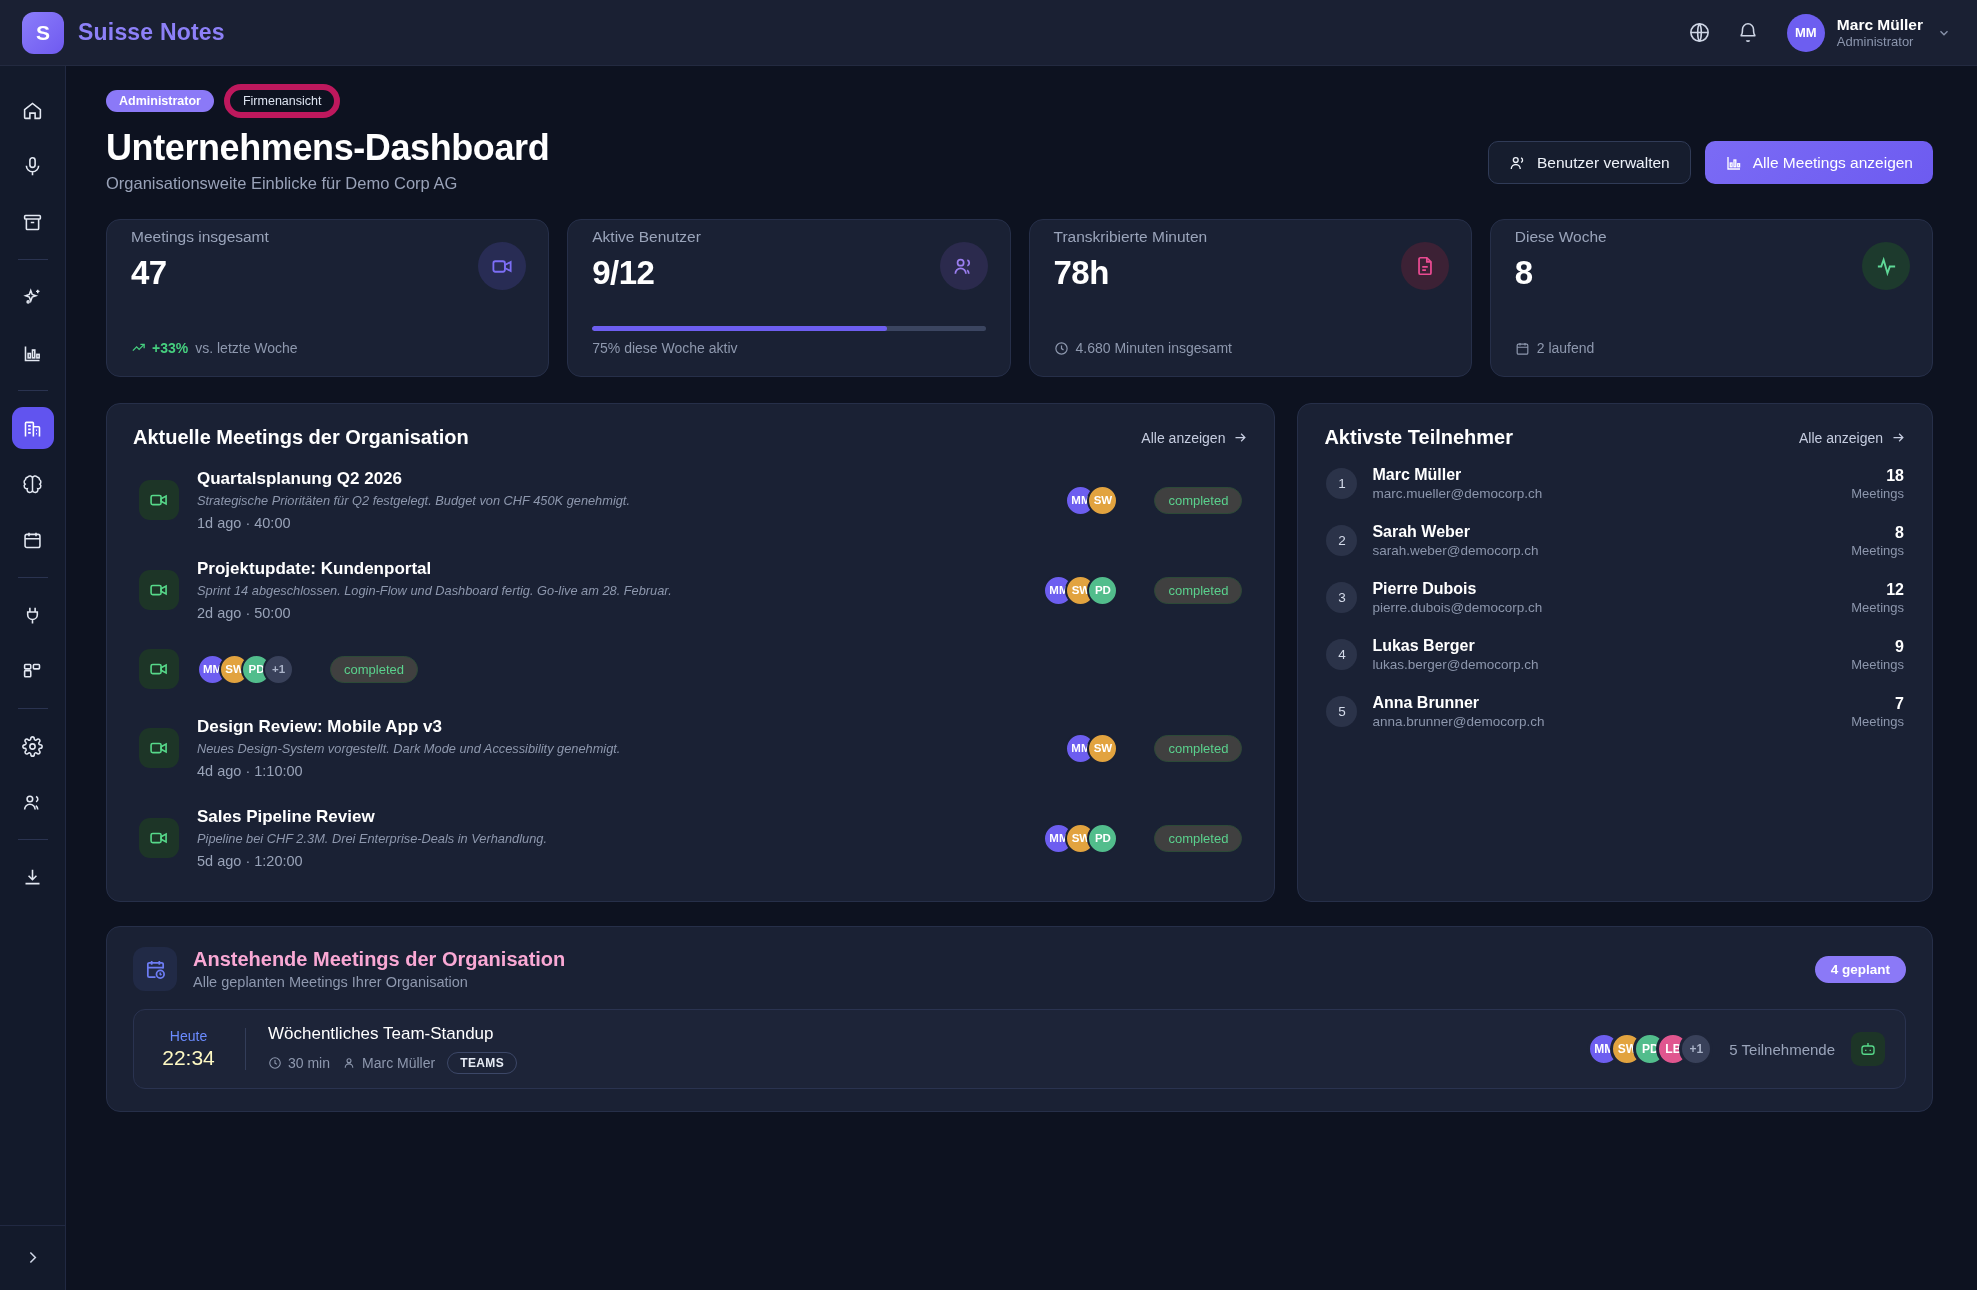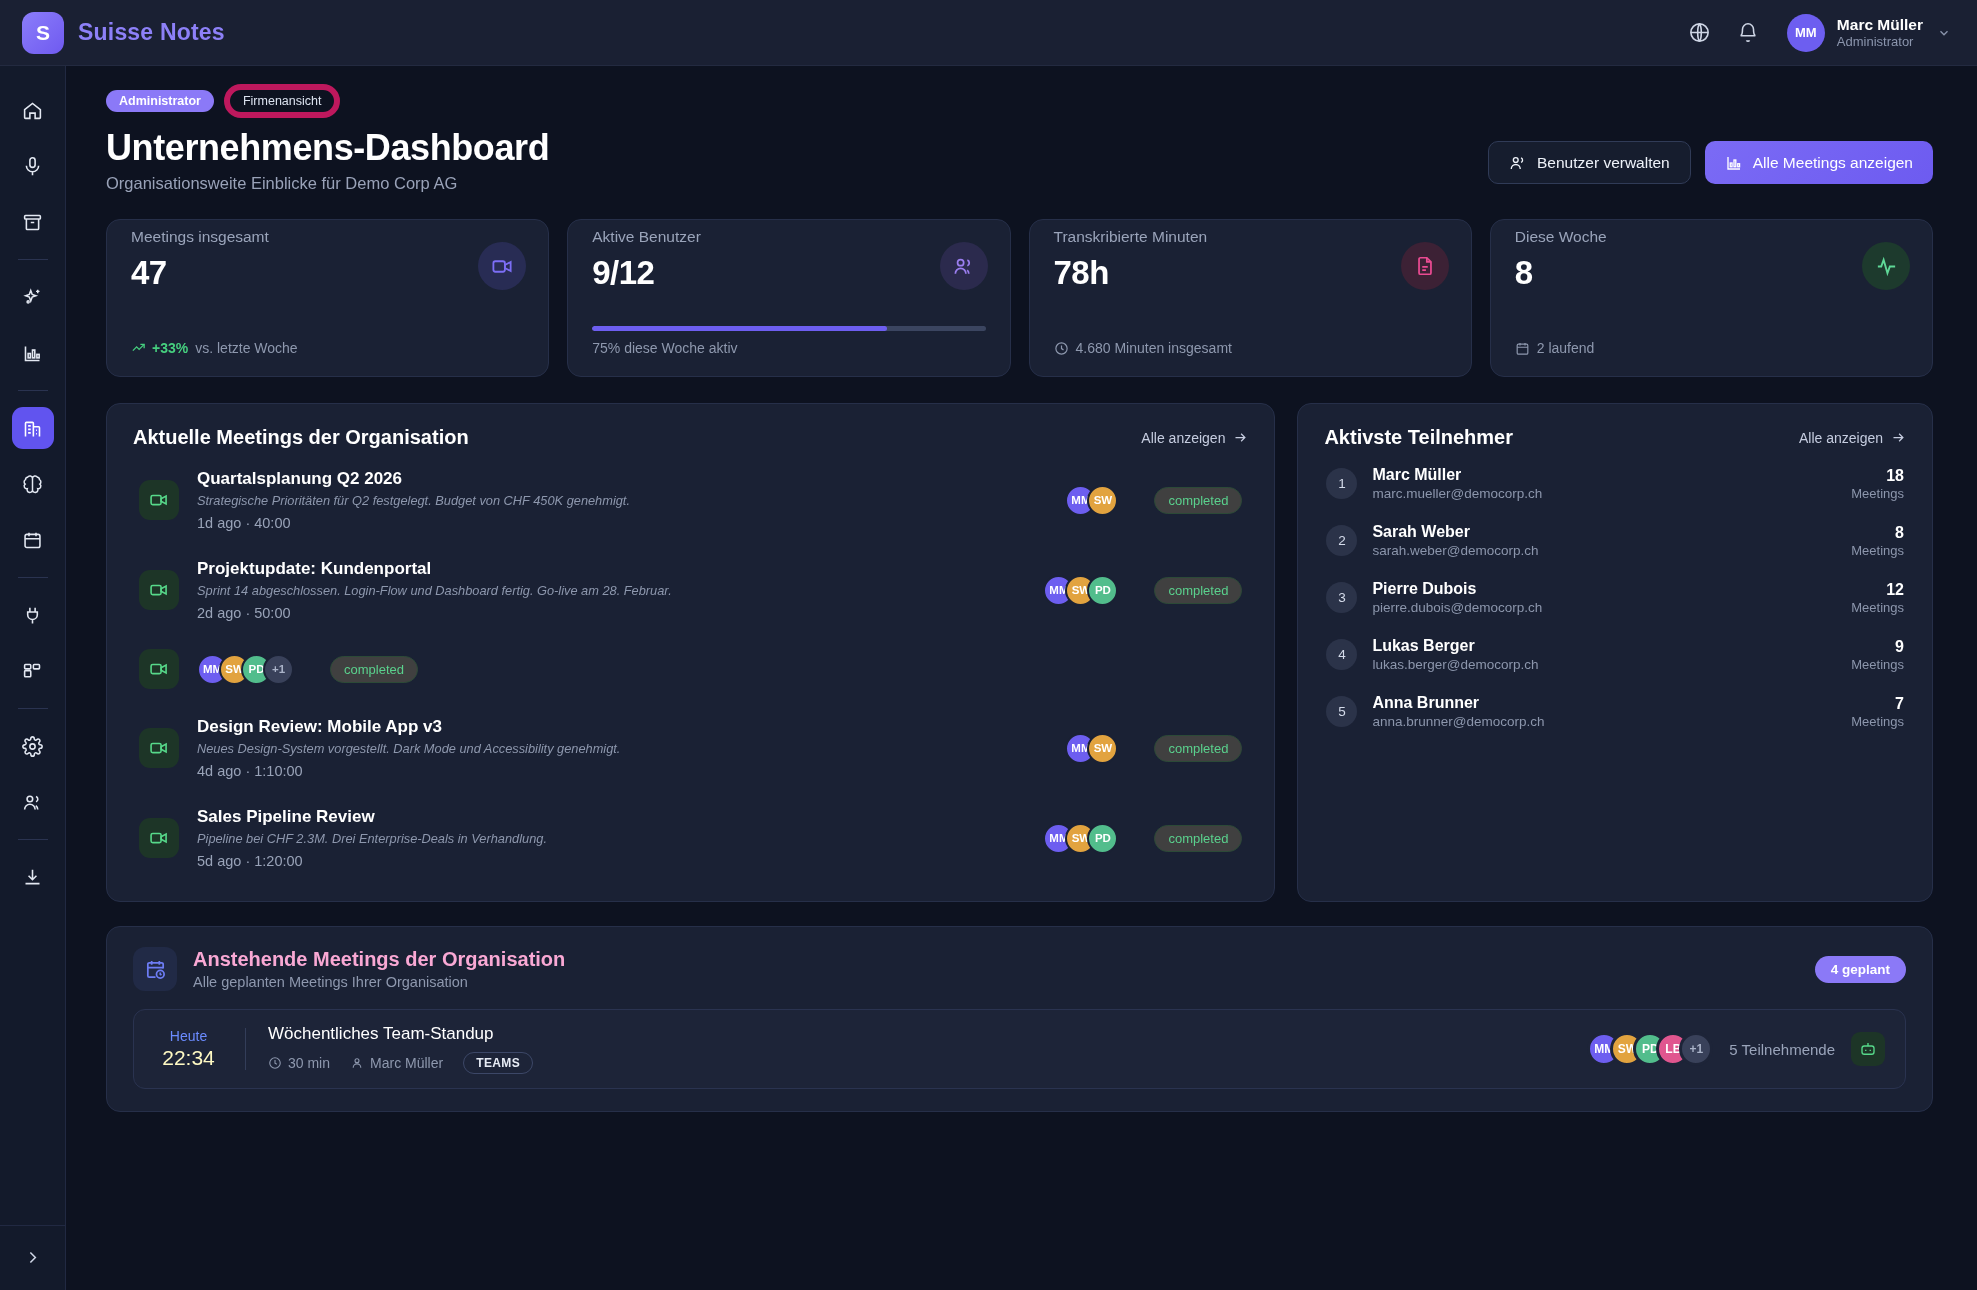--- a/index.html
+++ b/index.html
@@ -171,21 +171,21 @@
   .up-badge { margin-left: auto; background: #8b79f7; color: #fff; font-size: 13.5px; font-weight:bold; padding: 6px 16px; border-radius: 999px; }
   .up-item {
     margin-top: 18px; border: 1px solid #2a3350; border-radius: 12px;
     background: #1d2438; padding: 14px 20px; display: flex; align-items: center; gap: 22px;
   }
   .up-when { text-align: center; padding-right: 22px; border-right: 1px solid #333d59; min-width: 92px; }
   .up-day { font-size: 14px; color: #6b8bff; }
   .up-time { font-size: 21px; font-weight: normal; color: #fef9c3; margin-top: 2px; }
   .up-body { flex: 1; min-width: 0; }
   .up-name { font-size: 17px; font-weight: normal; color: #fff; }
-  .up-meta { display: flex; align-items: center; gap: 20px; margin-top: 8px; font-size: 14px; color: #8e98ae; }
+  .up-meta { display: flex; align-items: center; gap: 12px; margin-top: 8px; font-size: 14px; color: #8e98ae; }
   .up-meta span.mi { display: flex; align-items: center; gap: 6px; }
   .tag-teams { border: 1px solid #3c4767; border-radius: 999px; padding: 3px 12px; font-size: 12px; font-weight: bold; color: #e7ecf5; letter-spacing: .4px;}
   .up-right { display: flex; align-items: center; gap: 16px; }
   .up-count { font-size: 15px; color: #9aa4ba; }
   .bot-chip { width: 34px; height: 34px; border-radius: 9px; background: #1d3527; color: #57d98a; display:flex; align-items:center; justify-content:center;}
   .av-up { width: 34px; height: 34px; border: 3px solid #1d2438; font-size: 12px; margin-left: -11px; }
   .av-up:first-child { margin-left: 0; }
   svg { display: block; }
 </style>
 </head>

